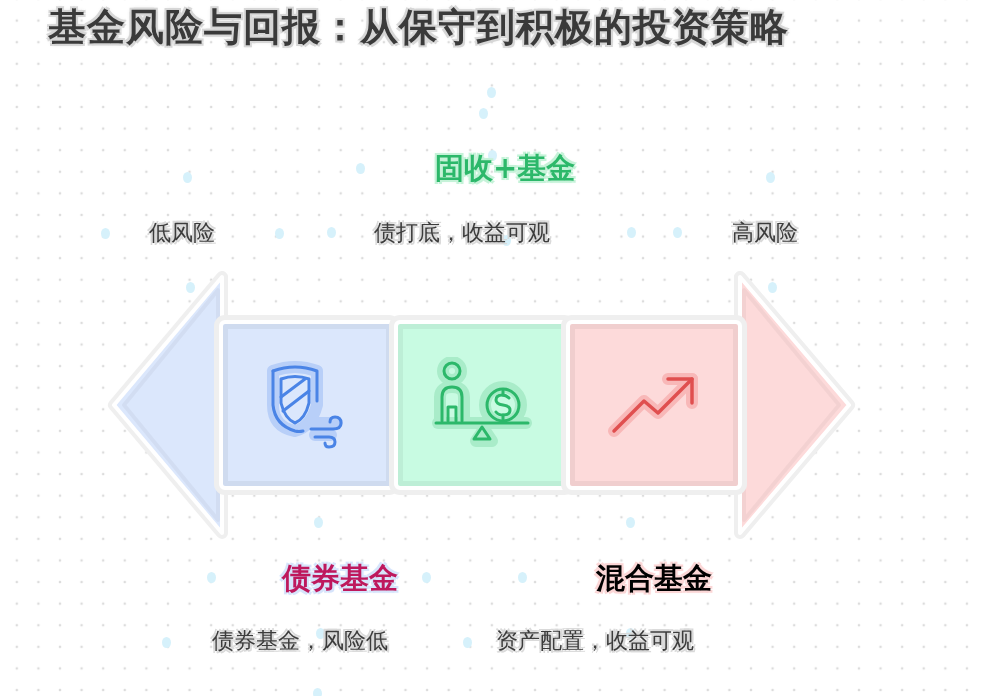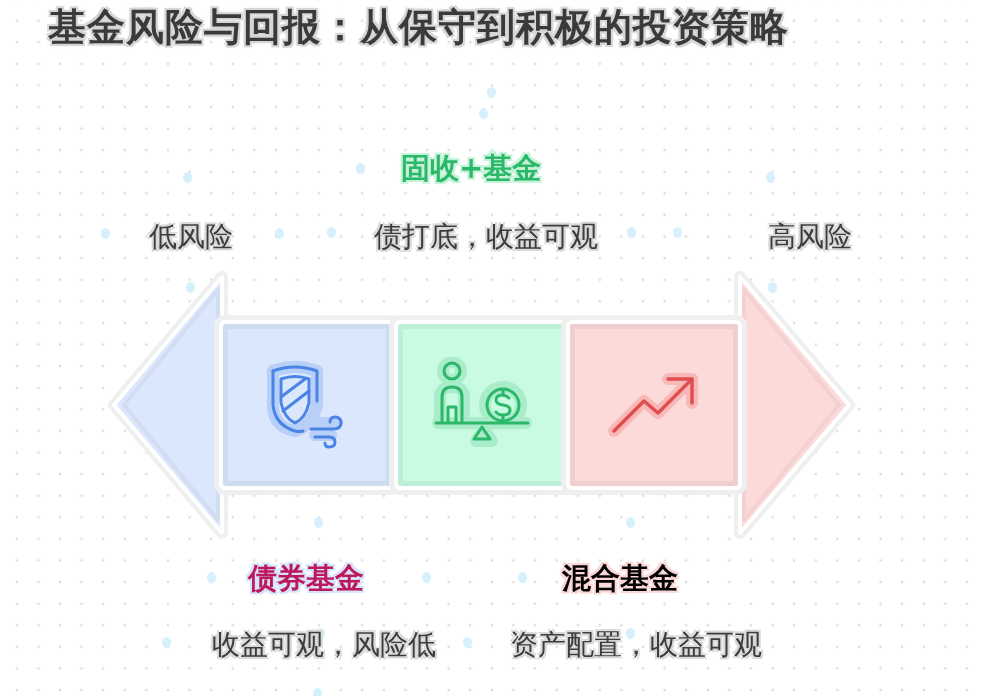--- a/index.html
+++ b/index.html
@@ -13,24 +13,24 @@
       font-family: "DejaVu Serif", "Liberation Serif", serif;
     }
     .abs { position: absolute; }
     .title {
       left: 0; top: 2px; width: 837px; text-align: center;
       font-size: 38px; font-weight: bold; color: #3a3a3a;
       letter-spacing: 1px;
       text-shadow: 0 0 3px #d4d4d4, 0 0 5px #d4d4d4, 2px 2px 0 #d8d8d8, -2px -2px 0 #d8d8d8, 2px -2px 0 #d8d8d8, -2px 2px 0 #d8d8d8;
     }
     .label-grey {
-      font-size: 28px; color: #3c3c3c; white-space: nowrap;
+      font-size: 22px; color: #3c3c3c; white-space: nowrap;
       text-shadow: 0 0 2px #d0d0d0, 2px 2px 0 #dadada, -2px -2px 0 #dadada, 2px -2px 0 #dadada, -2px 2px 0 #dadada;
     }
-    .label-head { font-size: 29px; font-weight: bold; white-space: nowrap; }
+    .label-head { font-size: 29px; font-weight: bold; white-space: nowrap; margin-left: 34px; }
     .green-head { color: #2cb86a; text-shadow: 2px 2px 0 #c5f2d8, -2px -2px 0 #c5f2d8, 2px -2px 0 #c5f2d8, -2px 2px 0 #c5f2d8, 0 0 4px #c5f2d8; }
     .blue-head { color: #be185d; text-shadow: 2px 2px 0 #d6e4fb, -2px -2px 0 #d6e4fb, 2px -2px 0 #d6e4fb, -2px 2px 0 #d6e4fb, 0 0 4px #d6e4fb; }
     .red-head { color: #000000; text-shadow: 2px 2px 0 #fbd6d6, -2px -2px 0 #fbd6d6, 2px -2px 0 #fbd6d6, -2px 2px 0 #fbd6d6, 0 0 4px #fbd6d6; }
     .bubble { position: absolute; border-radius: 50%; background: #d6f1fb; width: 9px; height: 11px; }
     .box {
       position: absolute; top: 320px; height: 170px;
       border: 4px solid #ffffff; border-radius: 6px;
       box-shadow: 0 0 0 5px #efefef, inset 0 0 0 5px rgba(0,0,0,0.05);
       display: flex; align-items: center; justify-content: center;
     }
@@ -65,21 +65,21 @@
 <div class="bubble" style="left:316px;top:628px;"></div>
 <div class="bubble" style="left:463px;top:637px;"></div>
 <div class="bubble" style="left:626px;top:628px;"></div>
 <div class="bubble" style="left:313px;top:688px;"></div>
 
 <div class="abs title">基金风险与回报：从保守到积极的投资策略</div>
 
 <div class="abs label-head green-head" style="left:401px;top:149px;">固收+基金</div>
 <div class="abs label-grey" style="left:149px;top:218px;">低风险</div>
 <div class="abs label-grey" style="left:374px;top:218px;">债打底，收益可观</div>
-<div class="abs label-grey" style="left:732px;top:218px;margin-left:36px;">高风险</div>
+<div class="abs label-grey" style="left:732px;top:218px;">高风险</div>
 
 <svg class="shape" width="986" height="696">
 
   <polygon points="222,277 222,533 114,405" fill="#dbe7fc" stroke="#efefef" stroke-width="12" stroke-linejoin="round"></polygon>
   <polygon points="222,277 222,533 114,405" fill="#dbe7fc" stroke="#ffffff" stroke-width="4" stroke-linejoin="round"></polygon>
   <polygon points="218,290 218,520 124,405" fill="none" stroke="rgba(0,0,0,0.04)" stroke-width="4" stroke-linejoin="round"></polygon>
 
   <polygon points="740,277 740,533 849,405" fill="#fddada" stroke="#efefef" stroke-width="12" stroke-linejoin="round"></polygon>
   <polygon points="740,277 740,533 849,405" fill="#fddada" stroke="#ffffff" stroke-width="4" stroke-linejoin="round"></polygon>
   <polygon points="744,290 744,520 839,405" fill="none" stroke="rgba(0,0,0,0.04)" stroke-width="4" stroke-linejoin="round"></polygon>
@@ -131,14 +131,14 @@
     </g>
     <g stroke="#e04f4f" stroke-width="3.5" fill="none" stroke-linecap="round" stroke-linejoin="round">
       <path d="M8 66 L38 36 L52 48 L86 14"></path>
       <path d="M62 14 L86 14 L86 38"></path>
     </g>
   </svg>
 </div>
 
 <div class="abs label-head blue-head" style="left:248px;top:559px;">债券基金</div>
 <div class="abs label-head red-head" style="left:562px;top:559px;">混合基金</div>
-<div class="abs label-grey" style="left:212px;top:626px;">收益可观，风险低</div>
-<div class="abs label-grey" style="left:510px;top:626px;font-family:Liberation Mono, monospace;">资产配置，收益可观</div>
+<div class="abs label-grey" style="left:212px;top:626px;">债券基金，风险低</div>
+<div class="abs label-grey" style="left:496px;top:626px;font-family:Liberation Mono, monospace;">资产配置，收益可观</div>
 
 </body></html>

